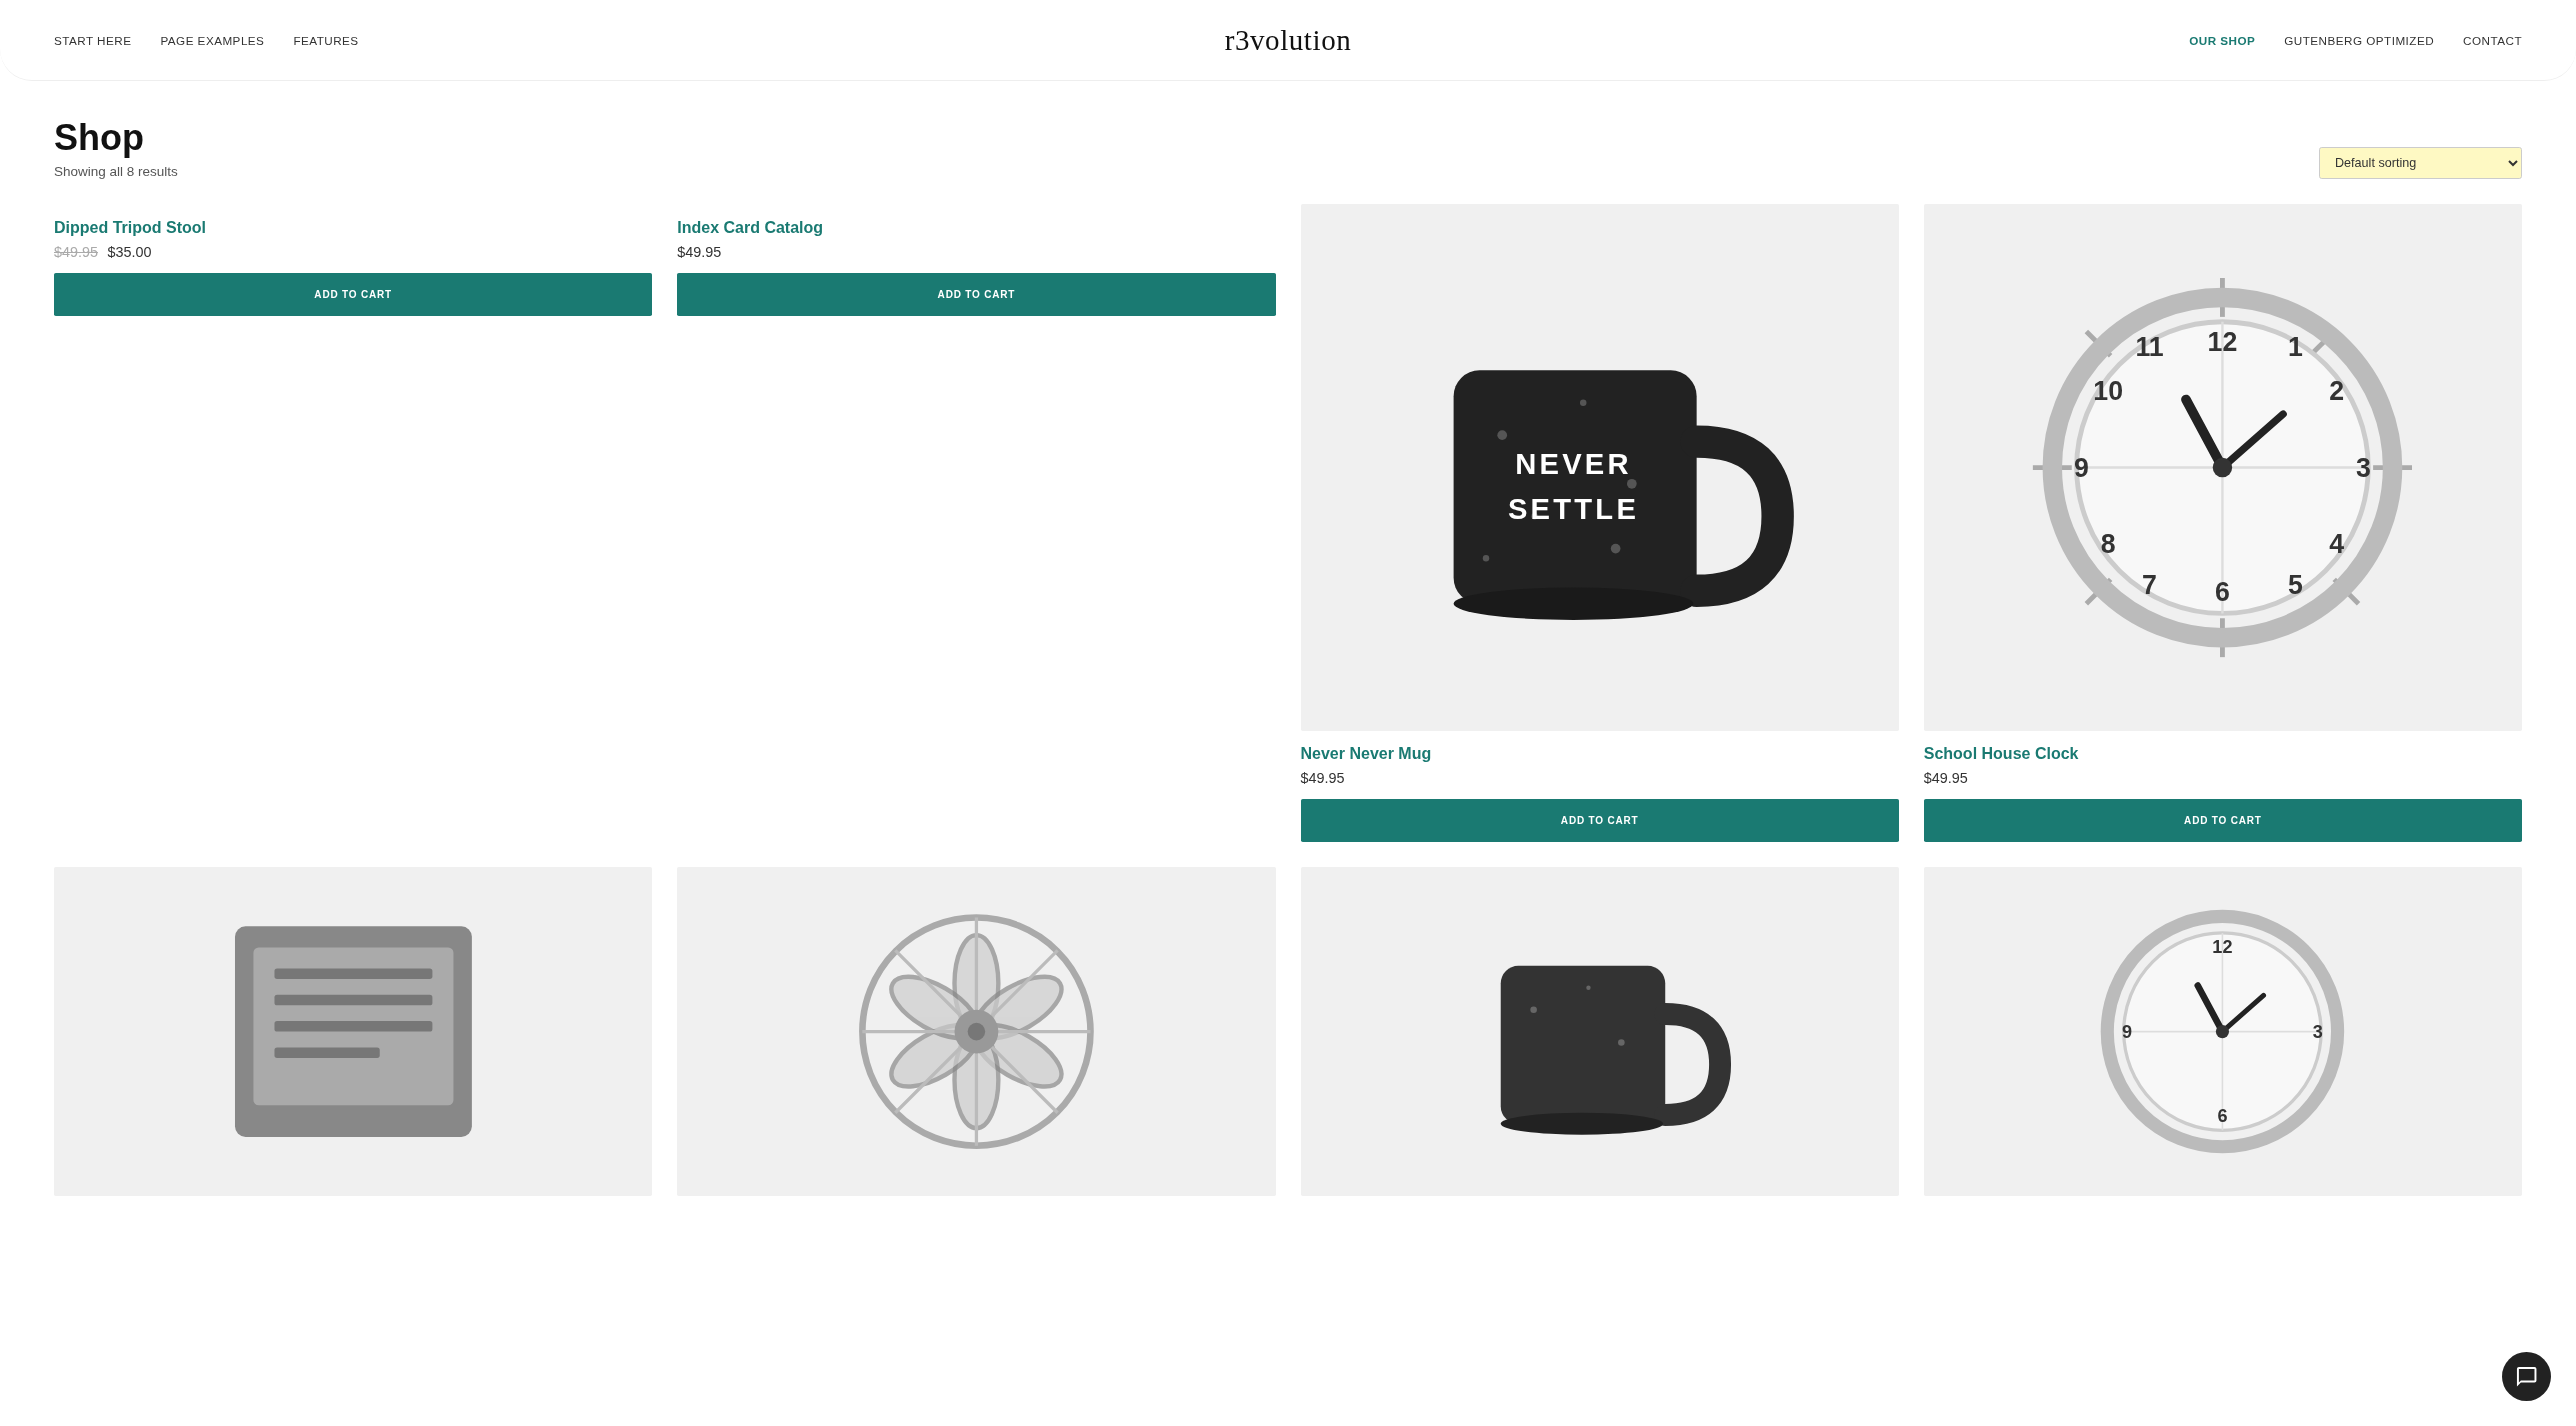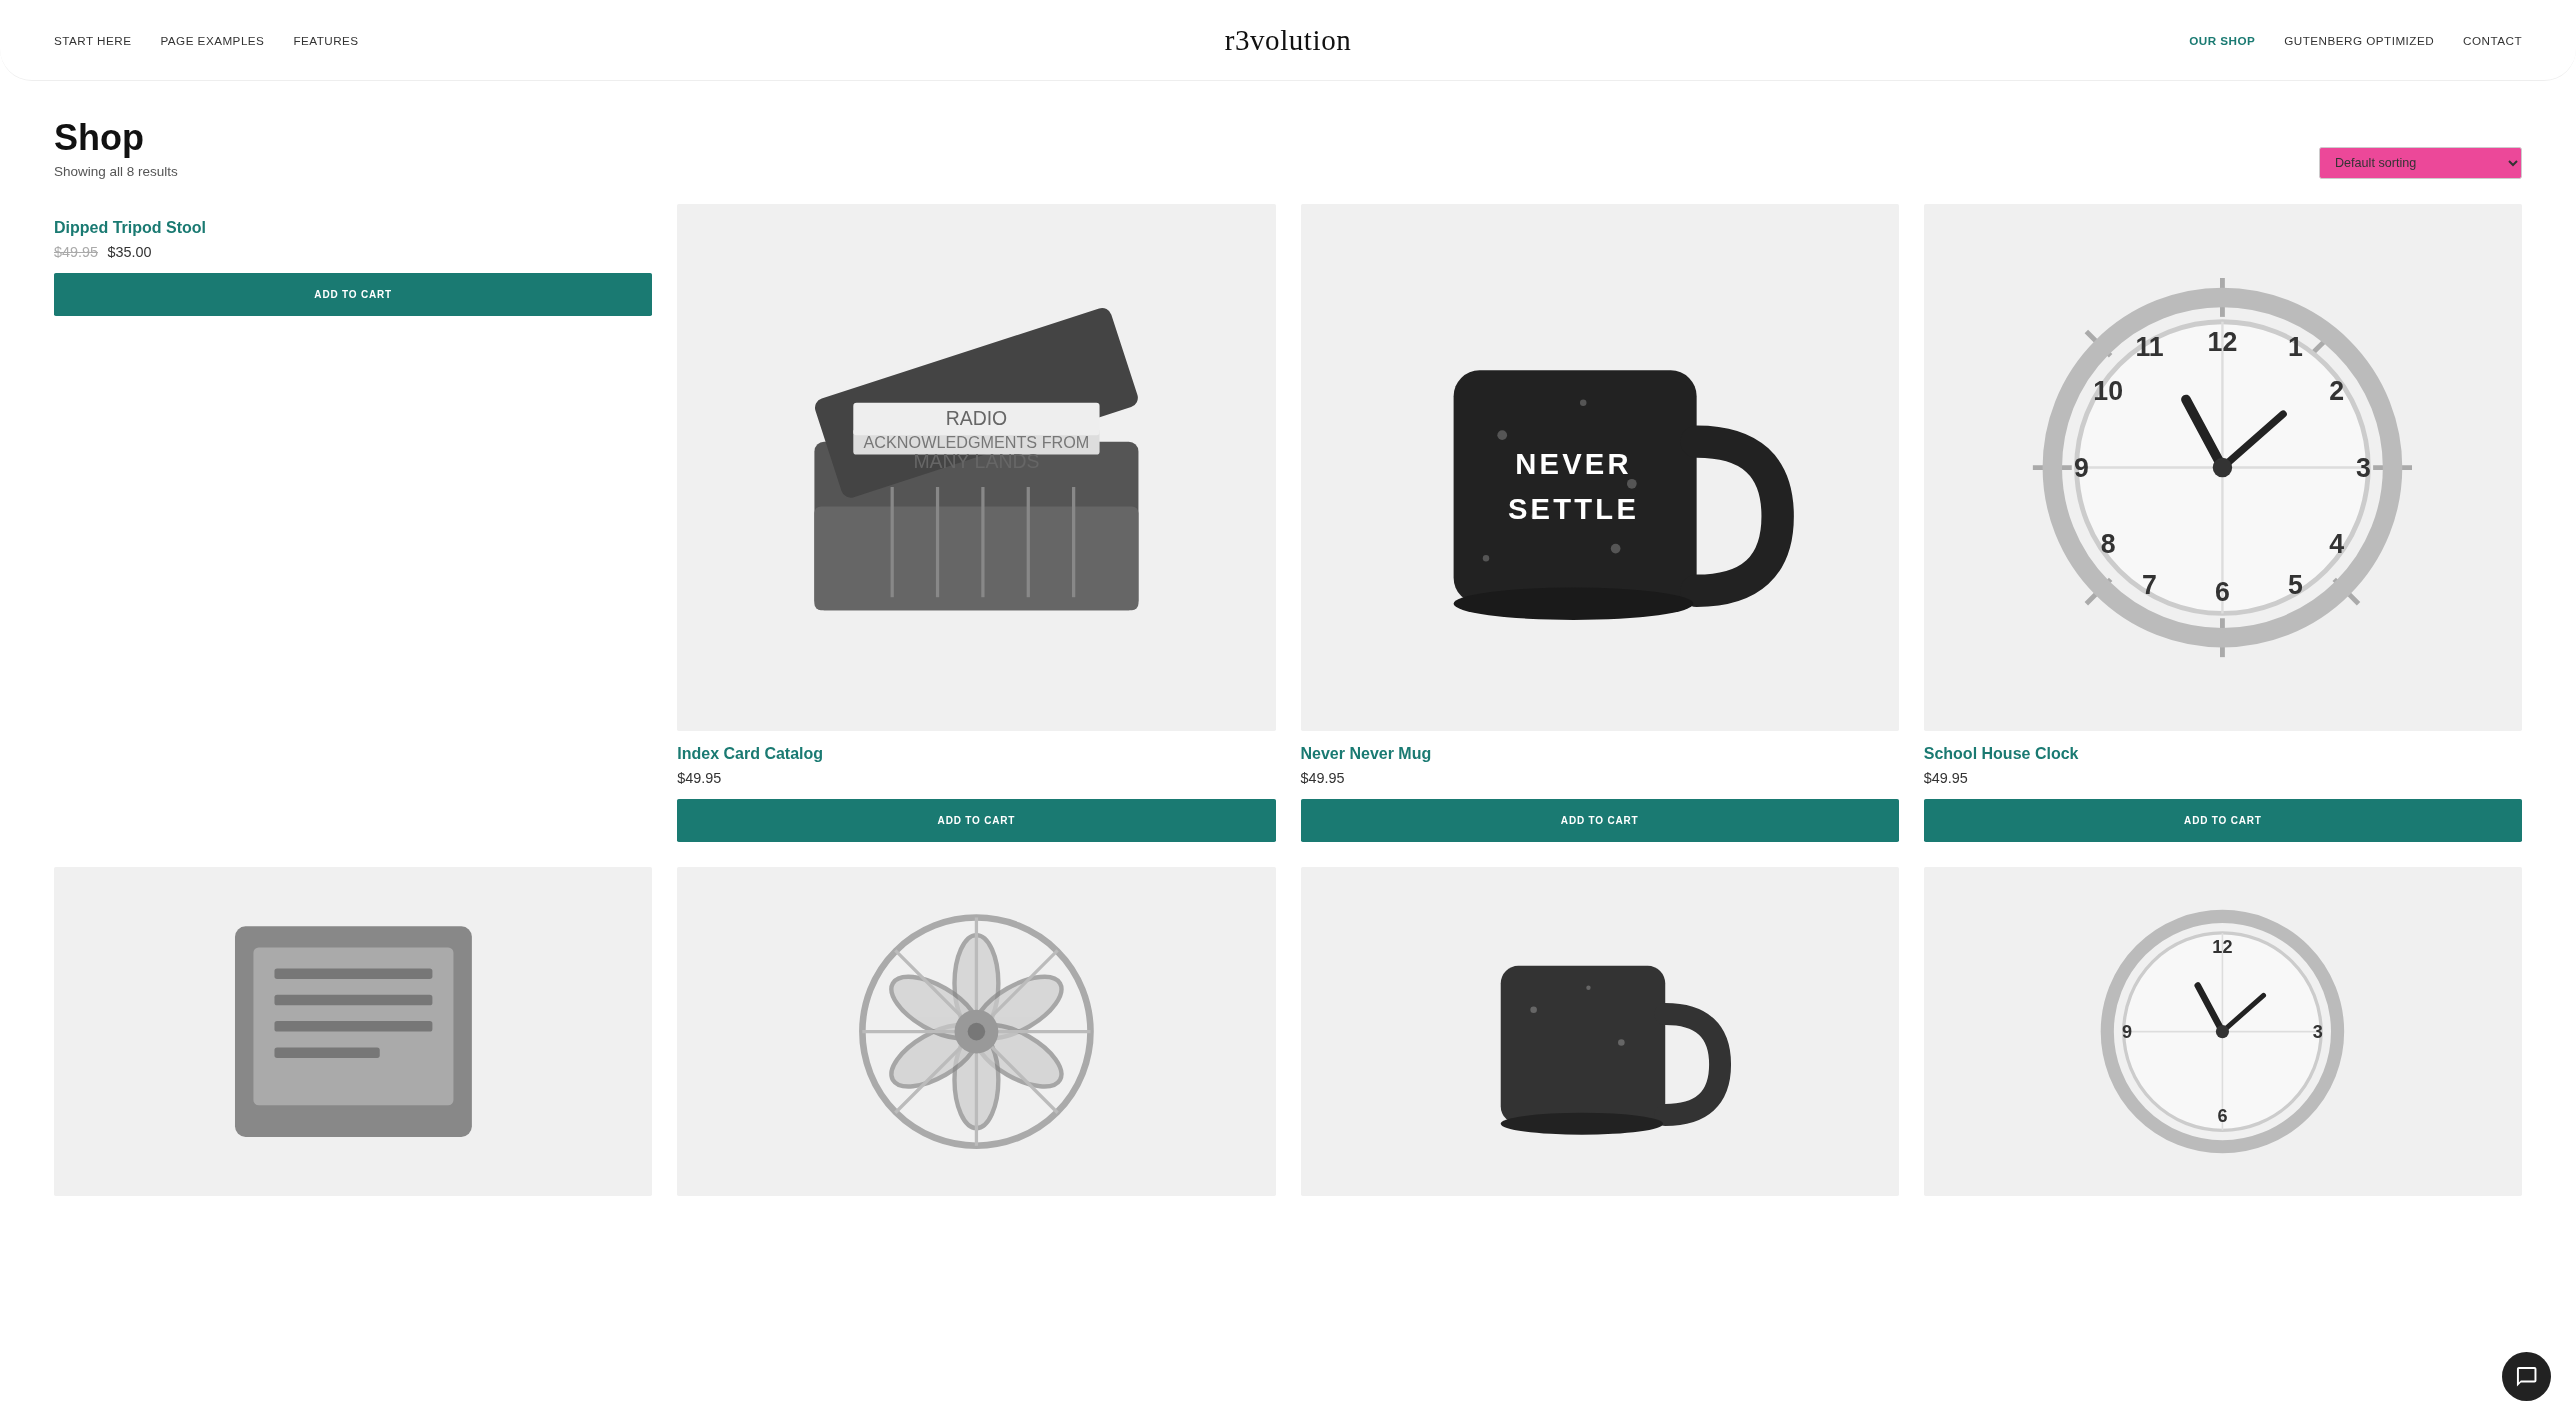--- a/index.html
+++ b/index.html
@@ -44,21 +44,21 @@
       justify-content: space-between;
       margin-bottom: 25px;
     }
     .shop-title { font-size: 36px; font-weight: 700; color: #111; }
     .shop-subtitle { font-size: 13.5px; color: #555; margin-top: 5.4px; }
     .sort-select {
       padding: 7.2px 32px 7.2px 10.8px;
       font-size: 12.6px;
       border: 0.9px solid #ccc;
       border-radius: 2.7px;
-      background: #ec4899;
+      background: #fef9c3;
       appearance: auto;
       color: #333;
       cursor: pointer;
     }
 
     
     .product-grid {
       display: grid;
       grid-template-columns: repeat(4, 1fr);
       gap: 25px;
@@ -181,43 +181,20 @@
         <div class="product-name">Dipped Tripod Stool</div>
         <div class="product-price">
           <span class="original">$49.95</span>
           <span class="current">$35.00</span>
         </div>
         <button class="add-to-cart">ADD TO CART</button>
       </div>
     </div>
 
     <div class="product-card">
-      <div class="product-image-wrap">
-        <svg viewBox="0 0 120 100" xmlns="http://www.w3.org/2000/svg">
-
-          <rect x="10" y="42" width="100" height="52" rx="3" fill="#555"></rect>
-
-          <rect x="10" y="62" width="100" height="32" rx="2" fill="#666"></rect>
-
-          <rect x="12" y="14" width="96" height="32" rx="3" fill="#444" transform="rotate(-18,60,30)"></rect>
-
-          <rect x="22" y="38" width="76" height="8" rx="1" fill="#ddd"></rect>
-          <rect x="22" y="30" width="76" height="10" rx="1" fill="#eee"></rect>
-
-          <text x="60" y="37" text-anchor="middle" font-size="6" fill="#666">RADIO</text>
-          <text x="60" y="44" text-anchor="middle" font-size="5" fill="#777">ACKNOWLEDGMENTS FROM</text>
-          <text x="60" y="50" text-anchor="middle" font-size="6" fill="#666">MANY LANDS</text>
-
-          <line x1="34" y1="56" x2="34" y2="90" stroke="#888" stroke-width="1"></line>
-          <line x1="48" y1="56" x2="48" y2="90" stroke="#888" stroke-width="1"></line>
-          <line x1="62" y1="56" x2="62" y2="90" stroke="#888" stroke-width="1"></line>
-          <line x1="76" y1="56" x2="76" y2="90" stroke="#888" stroke-width="1"></line>
-          <line x1="90" y1="56" x2="90" y2="90" stroke="#888" stroke-width="1"></line>
-        </svg>
-      </div>
       <div class="product-info">
         <div class="product-name">Index Card Catalog</div>
         <div class="product-price">
           <span class="current">$49.95</span>
         </div>
         <button class="add-to-cart">ADD TO CART</button>
       </div>
     </div>
 
     <div class="product-card">

